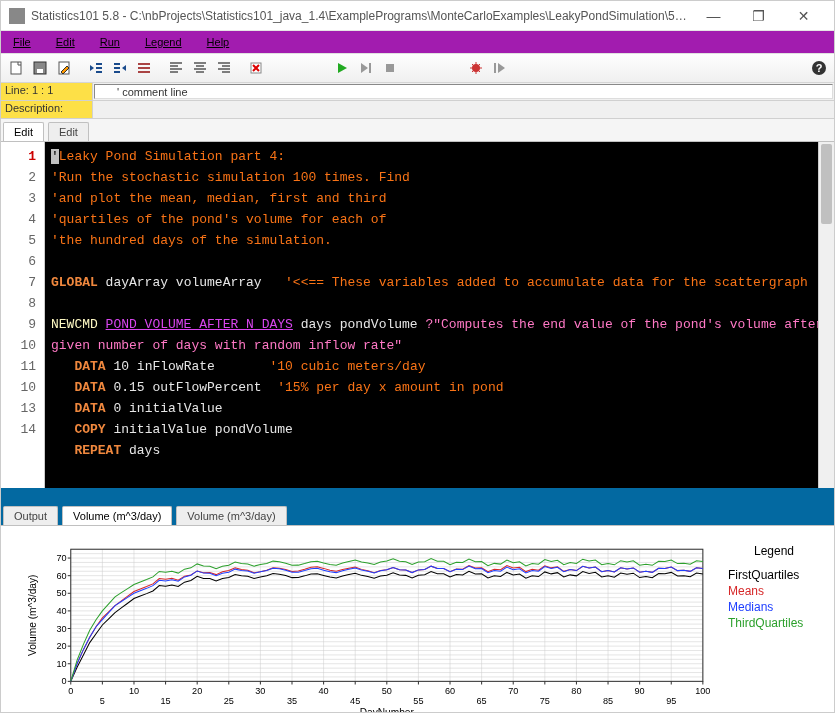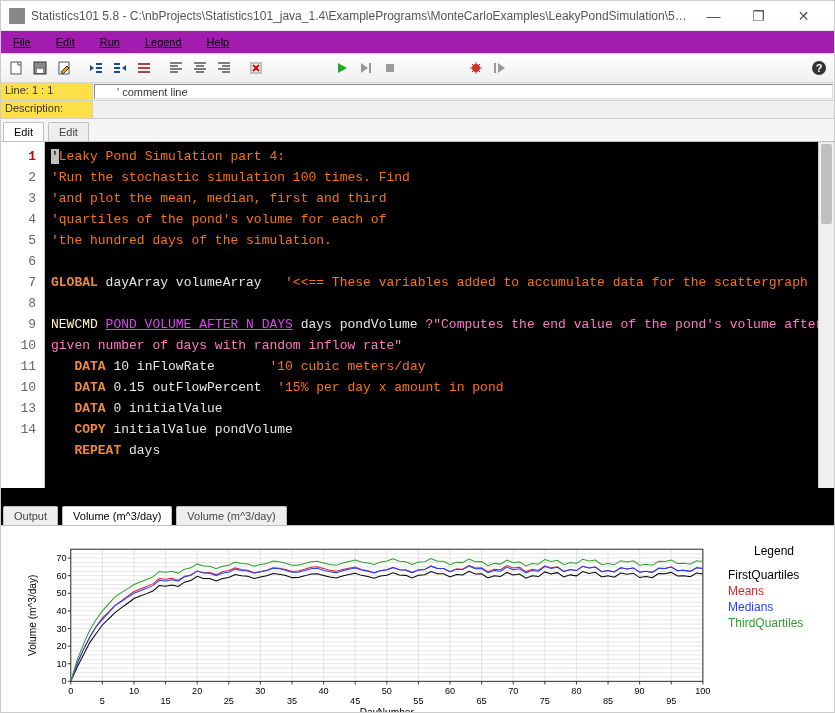--- a/index.html
+++ b/index.html
@@ -26,21 +26,21 @@
 .code { flex: 1; padding: 4px 6px; line-height: 21px; white-space: pre-wrap; color: #ddd; overflow-y: auto; }
 .c-comment { color: #f97316; }
 .c-kw { color: #f0883e; font-weight: bold; }
 .c-var { color: #e6e6e6; }
 .c-str { color: #ff79c6; }
 .c-newcmd { color: #fef9c3; }
 .c-cmdname { color: #d946ef; text-decoration: underline; }
 .hl { background: #c0c0c0; color:#000; }
 .sb { position:absolute; right:0; top:0; bottom:0; width:16px; background:#f0f0f0; border-left:1px solid #ccc; }
 .sb-thumb { position:absolute; left:2px; right:2px; top:2px; height:80px; background:#c0c0c0; border-radius:2px; }
-.bottom-tabs { display: flex; border-bottom: 1px solid #c0c0c0; background: #000000; padding-top: 18px; }
+.bottom-tabs { display: flex; border-bottom: 1px solid #c0c0c0; background: #0369a1; padding-top: 18px; }
 .chart-area { flex: 1; background: #fff; padding: 8px 10px 4px 10px; display: flex; height: 200px; }
 .chart-svg { flex: 1; }
 .legend { width: 100px; padding: 10px 4px; font-size: 12px; }
 .legend-title { text-align: center; margin-bottom: 10px; }
 .legend-item { margin-bottom: 2px; }
 </style>
 </head>
 <body>
 
 <div class="titlebar">

